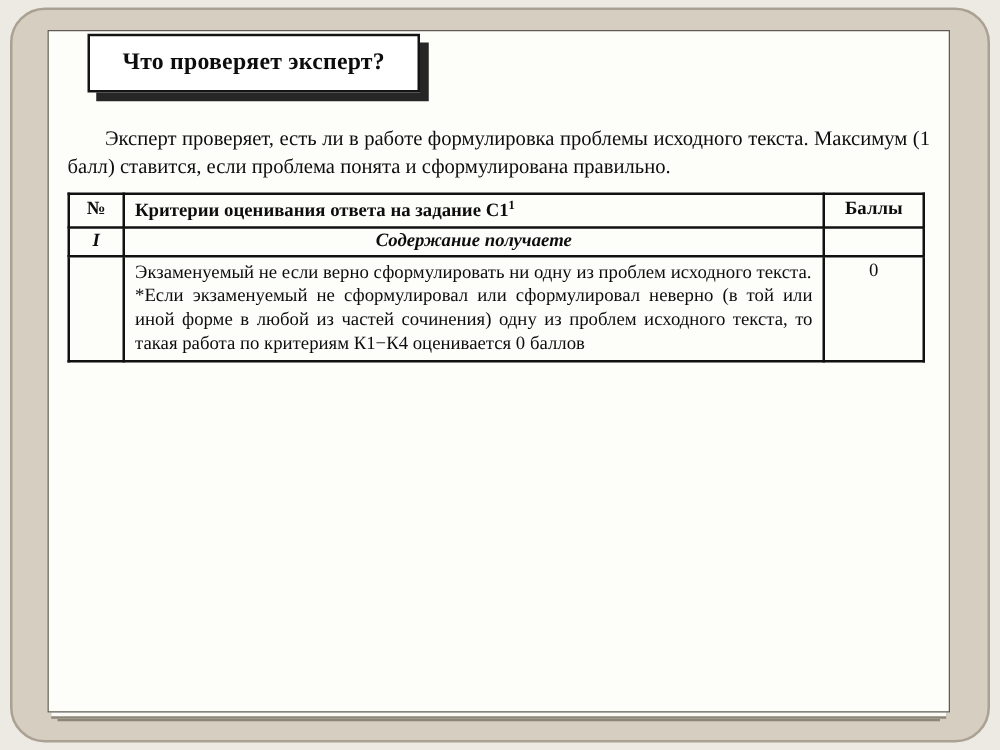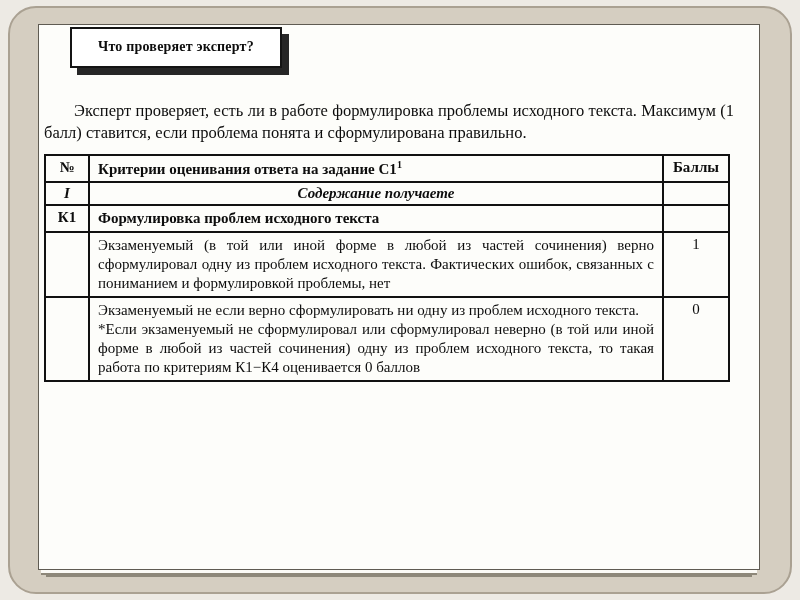--- a/index.html
+++ b/index.html
@@ -27,28 +27,28 @@
     box-shadow: 0 6px 0 -3px #fbfaf6, 0 8px 0 -3px #8d8779,
                 0 13px 0 -8px #fbfaf6, 0 15px 0 -8px #8d8779;
   }
   .title-box {
     position: absolute;
     left: 70px; top: 27px;
     background: #ffffff;
     border: 2px solid #141414;
     box-shadow: 7px 7px 0 #262626;
     padding: 10px 26px 11px 26px;
-    font-size: 14px;
+    font-size: 19px;
     font-weight: bold;
     letter-spacing: 0.2px;
     z-index: 3;
   }
   .content {
     position: absolute;
-    left: 44px; top: 100px;
+    left: 54px; top: 100px;
     width: 690px;
     z-index: 2;
   }
   .content p {
     font-size: 16.5px;
     line-height: 21.5px;
     text-align: justify;
     text-indent: 30px;
     font-weight: 500;
   }
@@ -59,21 +59,21 @@
     border: 2px solid #111111;
     font-size: 15px;
   }
   table.criteria th, table.criteria td {
     border: 2px solid #111111;
     padding: 3px 8px;
     vertical-align: top;
   }
   th.col-num  { width: 44px;  text-align: center; font-weight: bold; }
   th.col-crit { text-align: left; font-weight: bold; }
-  th.col-pts  { width: 66px; font-weight: bold; }
+  th.col-pts  { width: 80px; font-weight: bold; }
   td.cell-num  { text-align: center; font-weight: bold; }
   td.cell-pts  { text-align: center; padding-top: 6px; }
   tr.row-section td { font-style: italic; font-weight: bold; text-align: center; padding: 2px 8px; }
   tr.row-k1 td.cell-crit { font-weight: bold; }
   td.cell-crit { line-height: 19px; text-align: justify; padding: 5px 10px 6px 10px; }
   .crit-bold { font-weight: normal; display: block; }
   sup { font-size: 10px; }
 </style>
 </head>
 <body>
@@ -98,30 +98,20 @@
         </th>
         <th class="col-pts">Баллы</th>
       </tr>
     </thead>
     <tbody>
       <tr class="row-section">
         <td class="cell-num">I</td>
         <td>Содержание получаете</td>
         <td class="cell-pts"></td>
       </tr>
-      <tr class="row-k1">
-        <td class="cell-num">К1</td>
-        <td class="cell-crit">Формулировка проблем исходного текста</td>
-        <td class="cell-pts"></td>
-      </tr>
-      <tr>
-        <td class="cell-num"></td>
-        <td class="cell-crit">Экзаменуемый (в той или иной форме в любой из частей сочинения) верно сформулировал одну из проблем исходного текста. Фактических ошибок, связанных с пониманием и формулировкой проблемы, нет</td>
-        <td class="cell-pts">1</td>
-      </tr>
       <tr>
         <td class="cell-num"></td>
         <td class="cell-crit">
           <span>Экзаменуемый не если верно сформулировать ни одну из проблем исходного текста.</span>
           <span class="crit-bold">*Если экзаменуемый не сформулировал или сформулировал неверно (в той или иной форме в любой из частей сочинения) одну из проблем исходного текста, то такая работа по критериям К1−К4 оценивается 0 баллов</span>
         </td>
         <td class="cell-pts">0</td>
       </tr>
     </tbody>
   </table>

